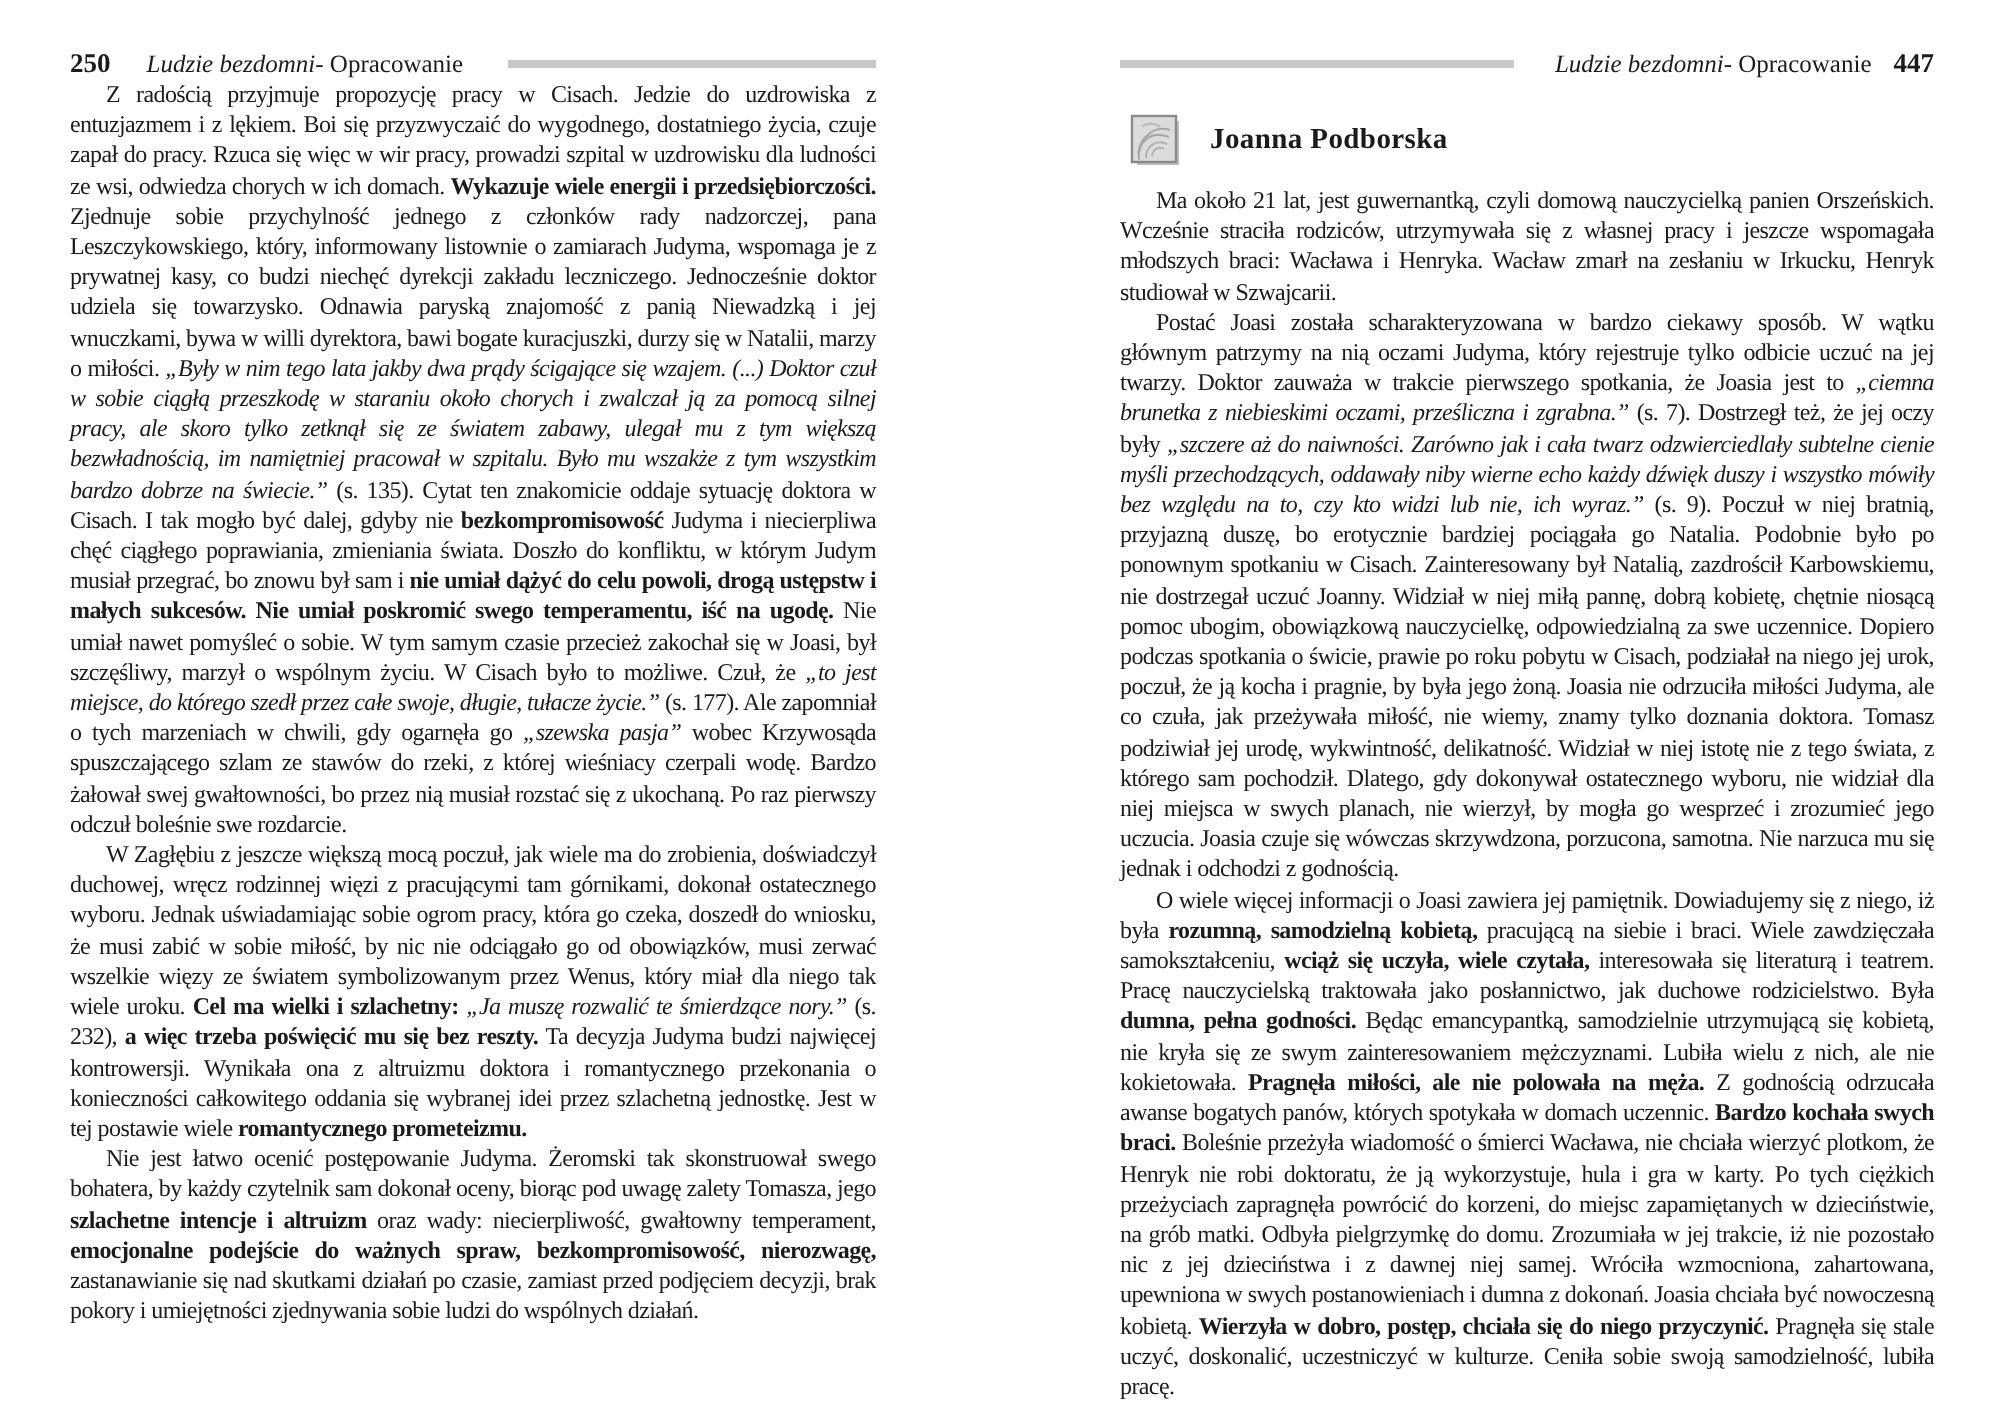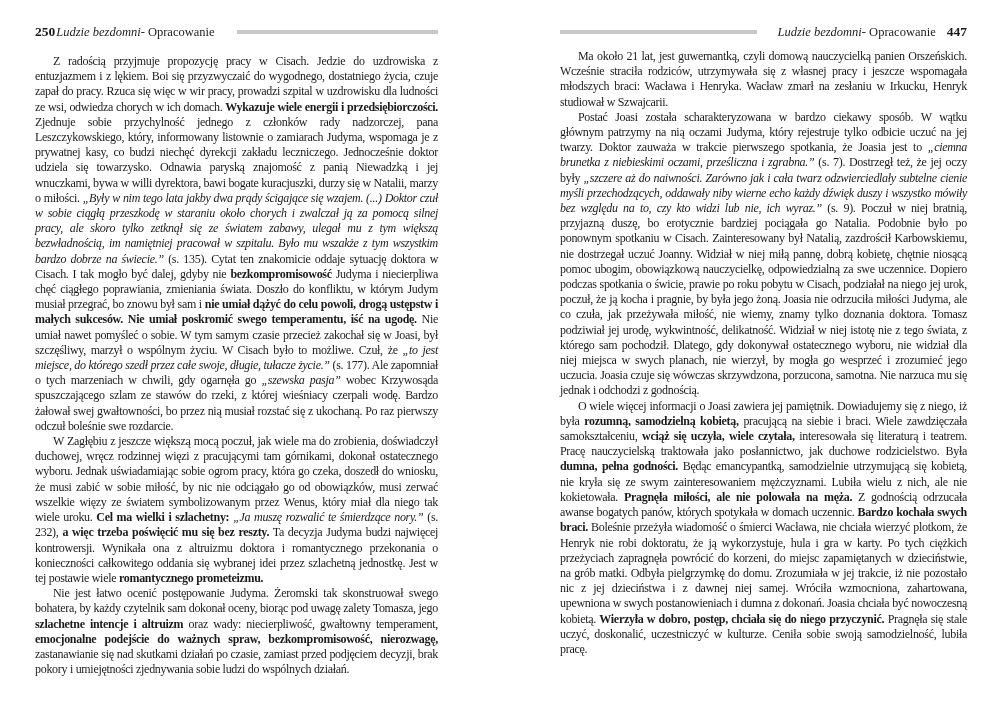--- a/index.html
+++ b/index.html
@@ -10,33 +10,33 @@
   }
   .page{position:absolute;top:24px}
   #page-left{left:35px;width:403px}
   #page-right{left:560px;width:407px}
 
   .hdr{display:flex;align-items:center;font-size:12.5px;white-space:nowrap}
   .hdr .bar{height:4px;flex:1 1 auto}
   #page-left .bar{margin-left:22px}
   #page-right .bar{margin-right:20px}
   .pgnum{font-weight:bold;font-size:13.5px}
-  #page-left .pgnum{margin-right:1px}
+  #page-left .pgnum{margin-right:18px}
   #page-right .pgnum{margin-left:11px}
   .btitle{font-style:italic}
 
   .heading-row{margin-top:17px;margin-left:5px;display:flex;align-items:center;gap:14px}
   .heading{font-weight:bold;font-size:14.5px;letter-spacing:.2px}
   .orn{width:26px;height:27px;flex:0 0 auto}
 
   .body-text{
     text-align:justify;
     font-size:12px;line-height:15.2px;letter-spacing:-0.3px;
   }
-  #page-left .body-text{margin-top:14px}
+  #page-left .body-text{}
   #page-right .body-text{margin-top:9px}
   .body-text p{margin:0;text-indent:18px}
   .b{font-weight:bold}
   .i{font-style:italic}
 </style>
 </head>
 <body>
 
 <div class="page" id="page-left">
   <div class="hdr">
@@ -52,18 +52,30 @@
     </div>
 </div>
 
 <div class="page" id="page-right">
   <div class="hdr">
     <span class="bar" style="background-color: rgb(200, 200, 200);"></span>
     <span class="btitle">Ludzie bezdomni</span>
     <span> - Opracowanie</span>
     <span class="pgnum">447</span>
   </div>
+  <div class="heading-row">
+    <svg class="orn" viewBox="0 0 26 27">
+      <rect x="3.5" y="3.5" width="21" height="22" fill="#bdbdbd"></rect>
+      <rect x="1" y="1" width="22" height="23" fill="#dcdcdc" stroke="#8a8a8a" stroke-width="1.2"></rect>
+      <path d="M4,20 C5,11 13,5.5 20,8" fill="none" stroke="#a8a8a8" stroke-width="1"></path>
+      <path d="M4.5,23 C3.5,14 10,8 19.5,11.5" fill="none" stroke="#a8a8a8" stroke-width="1"></path>
+      <path d="M8,22 C8,16 13,12.5 18.5,15" fill="none" stroke="#b2b2b2" stroke-width="1"></path>
+      <path d="M11,21 C11.5,17.5 14.5,16 17,17.5" fill="none" stroke="#b2b2b2" stroke-width="1"></path>
+      <path d="M6,6 C9,4.5 13,4.5 15,6.5" fill="none" stroke="#b8b8b8" stroke-width="1"></path>
+    </svg>
+    <span class="heading">Joanna Podborska</span>
+  </div>
   <div class="body-text">
       <p><span>Ma około 21 lat, jest guwernantką, czyli domową nauczycielką panien Orszeńskich. Wcześnie straciła rodziców, utrzymywała się z własnej pracy i jeszcze wspomagała młodszych braci: Wacława i Henryka. Wacław zmarł na zesłaniu w Irkucku, Henryk studiował w Szwajcarii.</span></p>
       <p><span>Postać Joasi została scharakteryzowana w bardzo ciekawy sposób. W wątku głównym patrzymy na nią oczami Judyma, który rejestruje tylko odbicie uczuć na jej twarzy. Doktor zauważa w trakcie pierwszego spotkania, że Joasia jest to </span><span class="i">„ciemna brunetka z niebieskimi oczami, prześliczna i zgrabna.”</span><span> (s. 7). Dostrzegł też, że jej oczy były </span><span class="i">„szczere aż do naiwności. Zarówno jak i cała twarz odzwierciedlały subtelne cienie myśli przechodzących, oddawały niby wierne echo każdy dźwięk duszy i wszystko mówiły bez względu na to, czy kto widzi lub nie, ich wyraz.”</span><span> (s. 9). Poczuł w niej bratnią, przyjazną duszę, bo erotycznie bardziej pociągała go Natalia. Podobnie było po ponownym spotkaniu w Cisach. Zainteresowany był Natalią, zazdrościł Karbowskiemu, nie dostrzegał uczuć Joanny. Widział w niej miłą pannę, dobrą kobietę, chętnie niosącą pomoc ubogim, obowiązkową nauczycielkę, odpowiedzialną za swe uczennice. Dopiero podczas spotkania o świcie, prawie po roku pobytu w Cisach, podziałał na niego jej urok, poczuł, że ją kocha i pragnie, by była jego żoną. Joasia nie odrzuciła miłości Judyma, ale co czuła, jak przeżywała miłość, nie wiemy, znamy tylko doznania doktora. Tomasz podziwiał jej urodę, wykwintność, delikatność. Widział w niej istotę nie z tego świata, z którego sam pochodził. Dlatego, gdy dokonywał ostatecznego wyboru, nie widział dla niej miejsca w swych planach, nie wierzył, by mogła go wesprzeć i zrozumieć jego uczucia. Joasia czuje się wówczas skrzywdzona, porzucona, samotna. Nie narzuca mu się jednak i odchodzi z godnością.</span></p>
       <p><span>O wiele więcej informacji o Joasi zawiera jej pamiętnik. Dowiadujemy się z niego, iż była </span><span class="b">rozumną, samodzielną kobietą,</span><span> pracującą na siebie i braci. Wiele zawdzięczała samokształceniu, </span><span class="b">wciąż się uczyła, wiele czytała,</span><span> interesowała się literaturą i teatrem. Pracę nauczycielską traktowała jako posłannictwo, jak duchowe rodzicielstwo. Była </span><span class="b">dumna, pełna godności.</span><span> Będąc emancypantką, samodzielnie utrzymującą się kobietą, nie kryła się ze swym zainteresowaniem mężczyznami. Lubiła wielu z nich, ale nie kokietowała. </span><span class="b">Pragnęła miłości, ale nie polowała na męża.</span><span> Z godnością odrzucała awanse bogatych panów, których spotykała w domach uczennic. </span><span class="b">Bardzo kochała swych braci.</span><span> Boleśnie przeżyła wiadomość o śmierci Wacława, nie chciała wierzyć plotkom, że Henryk nie robi doktoratu, że ją wykorzystuje, hula i gra w karty. Po tych ciężkich przeżyciach zapragnęła powrócić do korzeni, do miejsc zapamiętanych w dzieciństwie, na grób matki. Odbyła pielgrzymkę do domu. Zrozumiała w jej trakcie, iż nie pozostało nic z jej dzieciństwa i z dawnej niej samej. Wróciła wzmocniona, zahartowana, upewniona w swych postanowieniach i dumna z dokonań. Joasia chciała być nowoczesną kobietą. </span><span class="b">Wierzyła w dobro, postęp, chciała się do niego przyczynić.</span><span> Pragnęła się stale uczyć, doskonalić, uczestniczyć w kulturze. Ceniła sobie swoją samodzielność, lubiła pracę.</span></p>
     </div>
 </div>
 
 </body></html>

